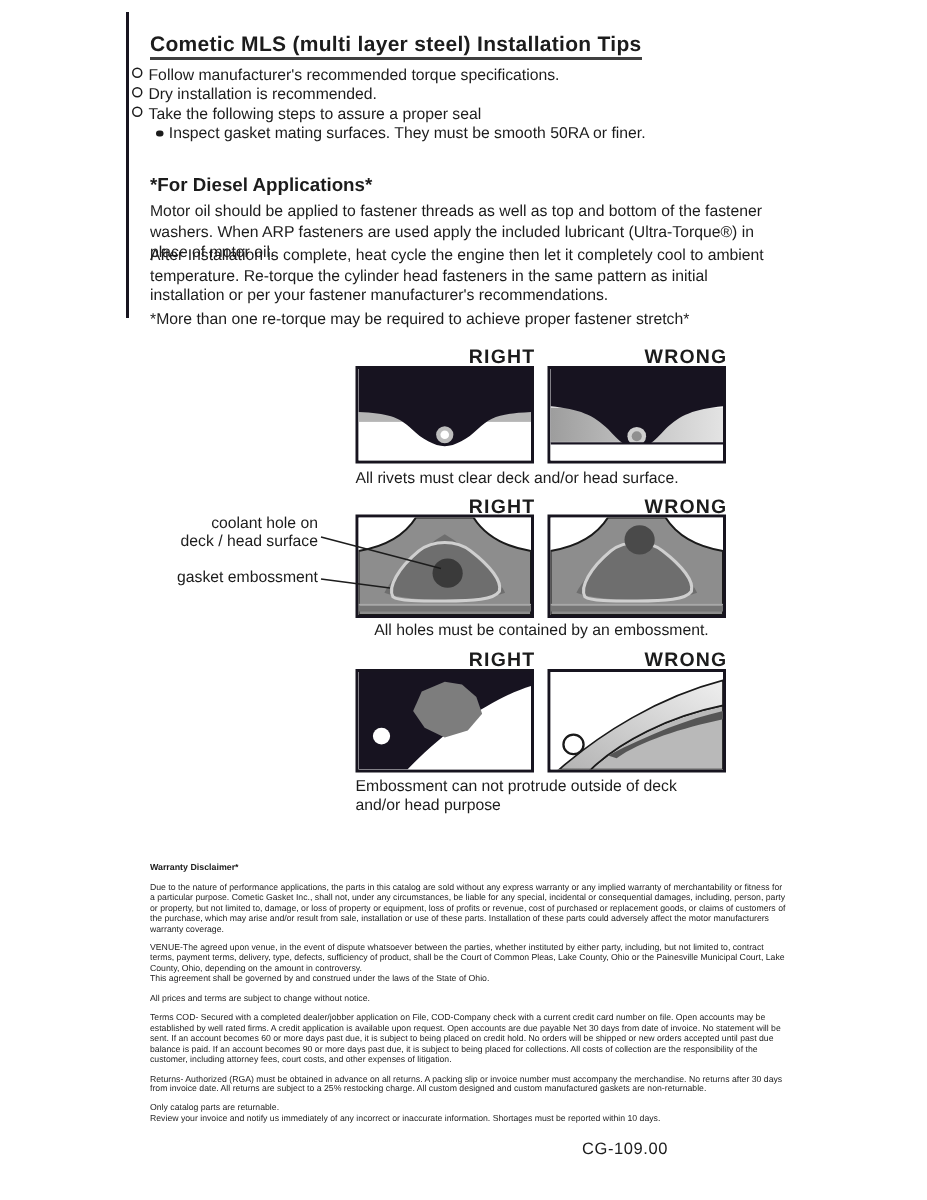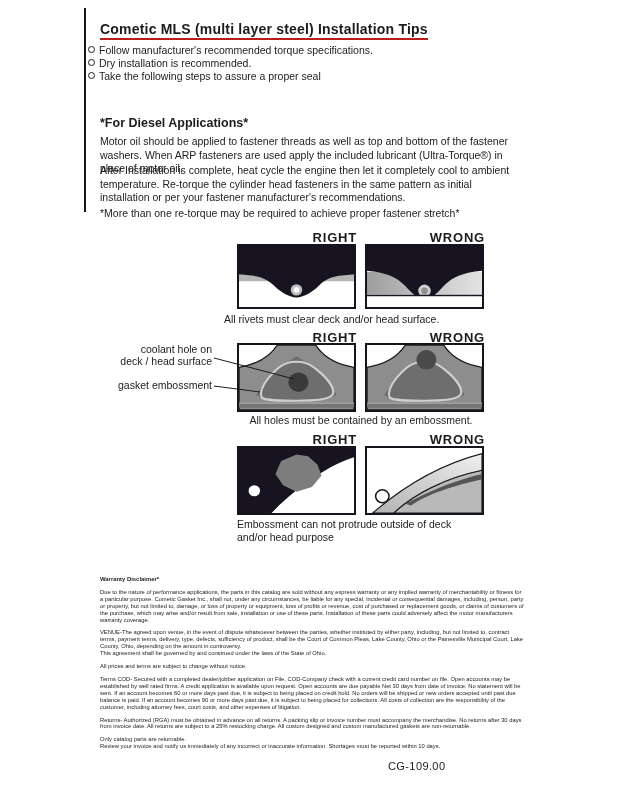--- a/index.html
+++ b/index.html
@@ -1,21 +1,21 @@
 <!DOCTYPE html>
 <html><head>
 <meta charset="utf-8">
 <style>
   html,body{margin:0;padding:0;background:#ffffff;}
   .page{position:relative;width:618px;height:800px;background:#ffffff;overflow:hidden;
         font-family:"Liberation Sans", sans-serif;color:#1c1c1c;}
   .vline{position:absolute;left:84px;top:8px;width:2px;height:204px;background:#17141f;}
   .title{position:absolute;left:100px;top:21px;margin:0;font-size:14px;font-weight:700;
          letter-spacing:.2px;}
-  .title span{display:inline-block;border-bottom:2px solid #b91c1c;padding-bottom:1px;}
+  .title span{display:inline-block;border-bottom:2px solid #404040;padding-bottom:1px;}
   .bullet{position:absolute;left:88px;font-size:10.5px;line-height:12px;white-space:nowrap;}
   .bullet .bm{display:inline-block;width:5px;height:5px;border:1px solid #1c1c1c;border-radius:50%;
               margin-right:4px;vertical-align:1px;}
   .subbullet{position:absolute;left:104px;font-size:10.5px;line-height:12px;white-space:nowrap;}
   .subbullet .bm{display:inline-block;width:4.5px;height:4.5px;background:#1c1c1c;border-radius:50%;
               margin-right:4px;vertical-align:1px;}
   .diesel-head{position:absolute;left:100px;top:116px;margin:0;font-size:12.5px;font-weight:700;}
   .body-p{position:absolute;left:100px;width:418px;font-size:10.5px;line-height:13.5px;margin:0;}
   .rw-label{position:absolute;width:120px;text-align:right;font-size:13px;font-weight:700;
             letter-spacing:.8px;}
@@ -42,20 +42,23 @@
 
   <div class="bullet" style="top:44px">
     <span class="bm"></span><span>Follow manufacturer's recommended torque specifications.</span>
   </div>
   <div class="bullet" style="top:57px">
     <span class="bm"></span><span>Dry installation is recommended.</span>
   </div>
   <div class="bullet" style="top:70px">
     <span class="bm"></span><span>Take the following steps to assure a proper seal</span>
   </div>
+  <div class="subbullet" style="top:83px">
+    <span class="bm"></span><span>Inspect gasket mating surfaces. They must be smooth 50RA or finer.</span>
+  </div>
 
   <h2 class="diesel-head">*For Diesel Applications*</h2>
   <p class="body-p" style="top:164px">After Installation is complete, heat cycle the engine then let it completely cool to ambient temperature. Re-torque the cylinder head fasteners in the same pattern as initial installation or per your fastener manufacturer's recommendations.</p>
   <p class="body-p" style="top:135px">Motor oil should be applied to fastener threads as well as top and bottom of the fastener washers. When ARP fasteners are used apply the included lubricant (Ultra-Torque®) in place of motor oil.</p>
   <p class="body-p" style="top:207px">*More than one re-torque may be required to achieve proper fastener stretch*</p>
 
   <div class="rw-label" style="left:237px;top:230px">RIGHT</div>
   <div class="rw-label" style="left:365px;top:230px">WRONG</div>
 
   <svg class="diag-box" style="left:237px;top:244px" width="115" height="61" viewBox="0 0 120 64" preserveAspectRatio="none">
@@ -76,21 +79,21 @@
     </defs>
     <rect x="0" y="0" width="120" height="64" fill="#ffffff"></rect>
     <rect x="0" y="27" width="120" height="24" fill="url(#deckgrad)"></rect>
     <path d="M0,0 H120 V26 C100,28 90,32 80,42 C72,51 66,56 60,56 C54,56 48,51 40,42 C30,32 20,28 0,26 Z" fill="#171320"></path>
     <circle cx="60" cy="47" r="6.5" fill="#cfcfcf"></circle>
     <circle cx="60" cy="47" r="3.5" fill="#8f8f8f"></circle>
     <rect x="0" y="52" width="120" height="12" fill="#ffffff"></rect>
     <line x1="0" y1="52" x2="120" y2="52" stroke="#171320" stroke-width="1.6"></line>
   </svg>
 
-  <div class="caption" style="left:224px;top:313px">All rivets must clear deck and/or head surface.</div>
+  <div class="caption" style="left:237px;top:313px">All rivets must clear deck and/or head surface.</div>
 
   <div class="rw-label" style="left:237px;top:330px">RIGHT</div>
   <div class="rw-label" style="left:365px;top:330px">WRONG</div>
 
   <div class="callout" style="top:344px">
     <span>coolant hole on</span><br>
     <span>deck / head surface</span>
   </div>
   <div class="callout" style="top:380px">gasket embossment</div>
 

